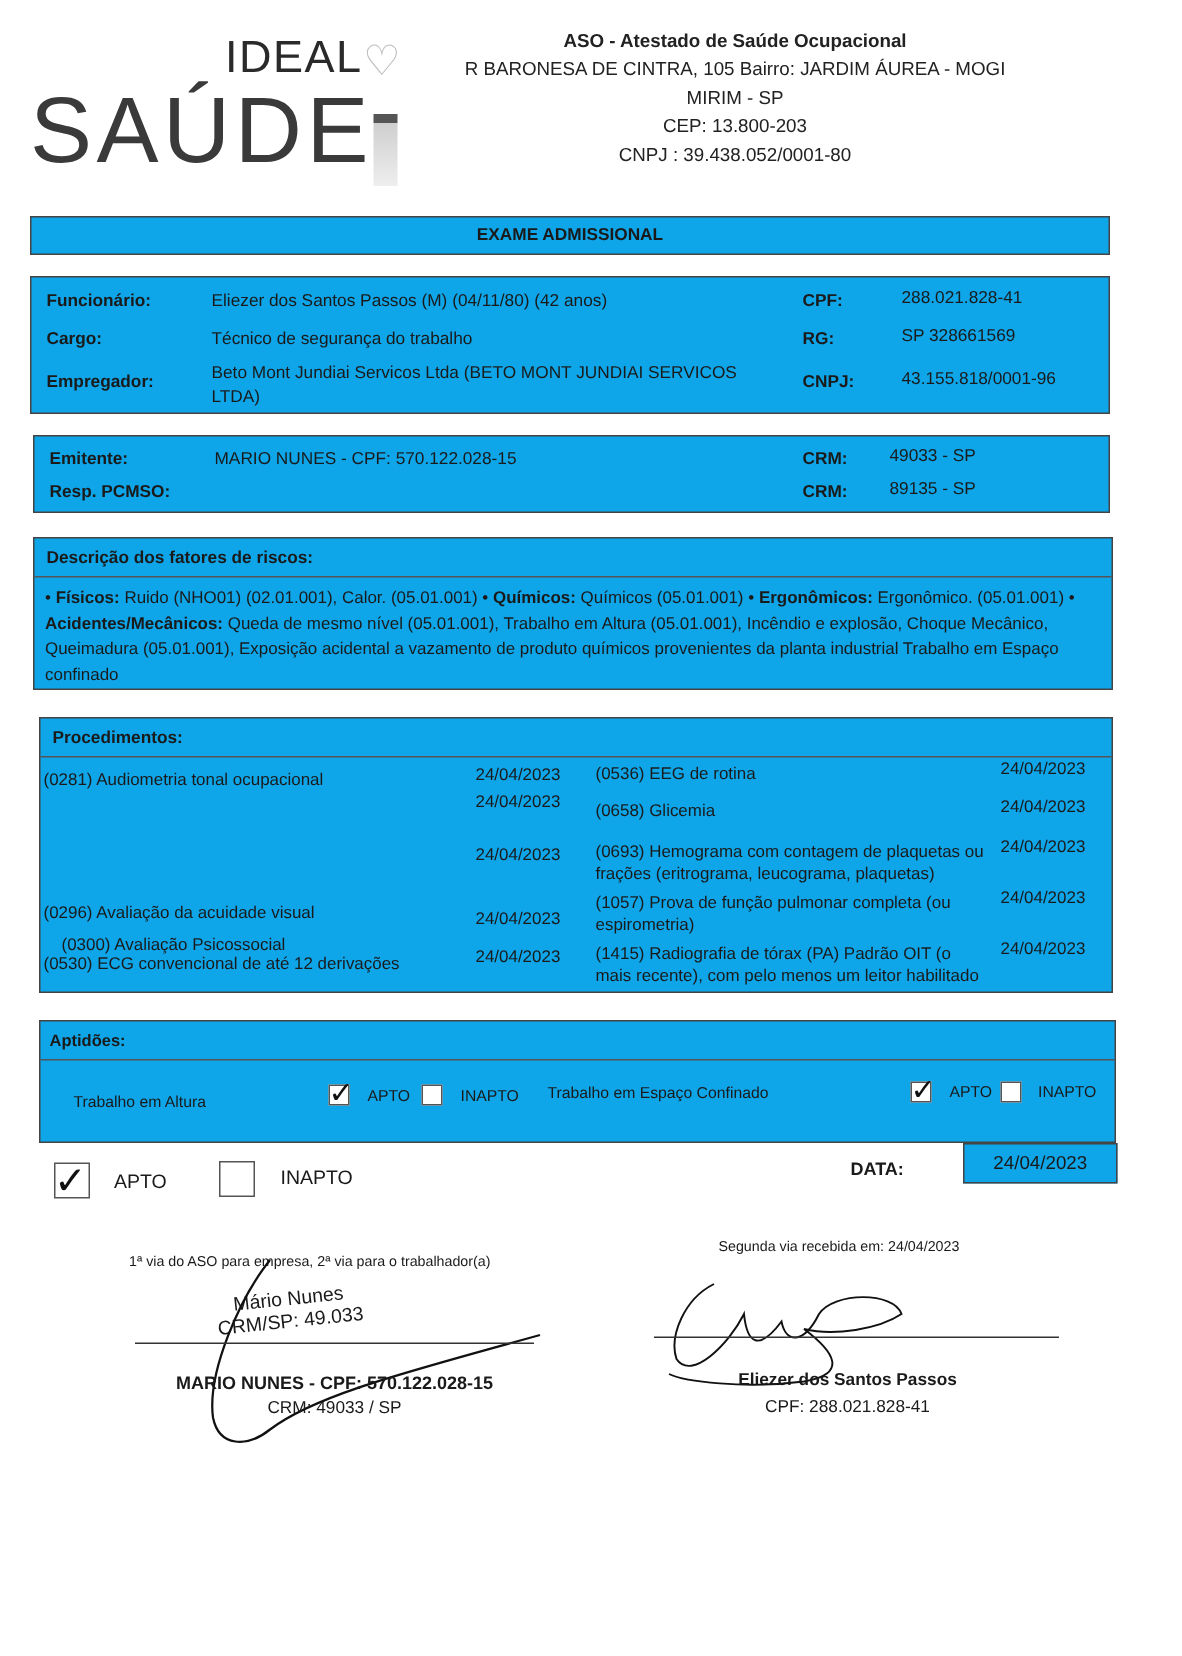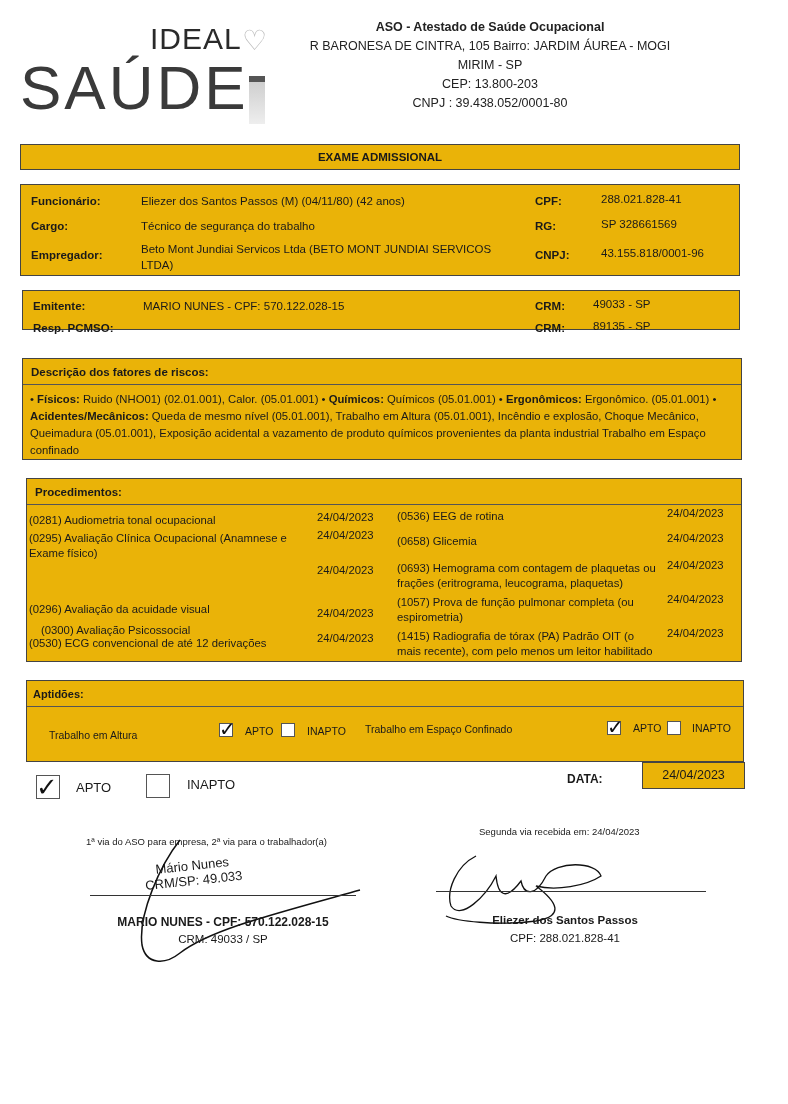--- a/index.html
+++ b/index.html
@@ -8,21 +8,21 @@
 
   .logo { position: absolute; left: 14px; top: 18px; width: 260px; height: 100px; }
   .logo .ideal { position: absolute; left: 136px; top: 4px; font-size: 30px; letter-spacing: 1px; color: #2a2a2a; font-weight: 300; }
   .logo .saude { position: absolute; left: 6px; top: 34px; font-size: 62px; color: #3a3a3a; letter-spacing: 3px; font-weight: 300; }
   .logo .heart { position: absolute; left: 228px; top: 6px; font-size: 28px; color: #bdbdbd; }
   .logo .person { position: absolute; left: 235px; top: 58px; width: 16px; height: 48px; background: linear-gradient(#cfcfcf,#eeeeee); border-top: 6px solid #555; }
 
   .header-info { position: absolute; left: 290px; top: 18px; width: 400px; text-align: center; font-family: "Liberation Sans Narrow","Liberation Sans",sans-serif; font-size: 12.5px; line-height: 19px; color: #222; }
   .header-info .t { font-weight: bold; }
 
-  .box { position: absolute; border: 1.3px solid #444; background: #eab308; }
+  .box { position: absolute; border: 1.3px solid #444; background: #0ea5e9; }
   .title-box { left: 20px; top: 144px; width: 720px; height: 26px; text-align: center; font-weight: bold; font-size: 11.5px; line-height: 24px; }
 
   .row { position: absolute; font-size: 11.5px; }
   .lbl { font-weight: bold; }
 
   .section-head { position: absolute; left: 0; top: 0; right: 0; height: 26px; border-bottom: 1.2px solid #555; padding-left: 8px; line-height: 26px; font-weight: bold; font-size: 11.5px; }
 
   .risk-text { position: absolute; left: 7px; top: 32px; right: 8px; font-size: 11.3px; line-height: 17px; }
   .risk-text b { font-weight: bold; }
 
@@ -64,21 +64,21 @@
   <span class="row lbl" style="left:10px;top:64px;">Empregador:</span>
   <span class="row" style="left:120px;top:56px;width:370px;line-height:16px;">Beto Mont Jundiai Servicos Ltda (BETO MONT JUNDIAI SERVICOS LTDA)</span>
   <span class="row lbl" style="left:514px;top:10px;">CPF:</span>
   <span class="row" style="left:580px;top:8px;">288.021.828-41</span>
   <span class="row lbl" style="left:514px;top:35px;">RG:</span>
   <span class="row" style="left:580px;top:33px;">SP 328661569</span>
   <span class="row lbl" style="left:514px;top:64px;">CNPJ:</span>
   <span class="row" style="left:580px;top:62px;">43.155.818/0001-96</span>
 </div>
 
-<div class="box" style="left:22px;top:290px;width:718px;height:40px;">
+<div class="box" style="left:22px;top:290px;width:718px;height:52px;">
   <span class="row lbl" style="left:10px;top:9px;">Emitente:</span>
   <span class="row" style="left:120px;top:9px;">MARIO NUNES - CPF: 570.122.028-15</span>
   <span class="row lbl" style="left:512px;top:9px;">CRM:</span>
   <span class="row" style="left:570px;top:7px;">49033 - SP</span>
   <span class="row lbl" style="left:10px;top:31px;">Resp. PCMSO:</span>
   <span class="row lbl" style="left:512px;top:31px;">CRM:</span>
   <span class="row" style="left:570px;top:29px;">89135 - SP</span>
 </div>
 
 <div class="box" style="left:22px;top:358px;width:720px;height:102px;">
@@ -93,21 +93,20 @@
     • <b>Acidentes/Mecânicos:</b>
     <span>Queda de mesmo nível (05.01.001), Trabalho em Altura (05.01.001), Incêndio e explosão, Choque Mecânico, Queimadura (05.01.001), Exposição acidental a vazamento de produto químicos provenientes da planta industrial Trabalho em Espaço confinado</span>
   </div>
 </div>
 
 <div class="box" style="left:26px;top:478px;width:716px;height:184px;">
   <div class="section-head">Procedimentos:</div>
 
   <span class="proc" style="left:2px;top:34px;">(0281) Audiometria tonal ocupacional</span>
   <span class="pdate" style="left:290px;top:32px;">24/04/2023</span>
-  <span class="proc" style="left:2px;top:52px;width:280px;">(0295) Avaliação Clínica Ocupacional (Anamnese e Exame físico)</span>
   <span class="pdate" style="left:290px;top:50px;">24/04/2023</span>
   <span class="proc" style="left:2px;top:87px;margin-top:36px;">(0296) Avaliação da acuidade visual</span>
   <span class="pdate" style="left:290px;top:85px;">24/04/2023</span>
   <span class="proc" style="left:14px;top:132px;margin-top:12px;">(0300) Avaliação Psicossocial</span>
   <span class="pdate" style="left:290px;top:128px;">24/04/2023</span>
   <span class="proc" style="left:2px;top:157px;">(0530) ECG convencional de até 12 derivações</span>
   <span class="pdate" style="left:290px;top:153px;">24/04/2023</span>
 
   <span class="proc" style="left:370px;top:30px;">(0536) EEG de rotina</span>
   <span class="pdate" style="left:640px;top:28px;">24/04/2023</span>

